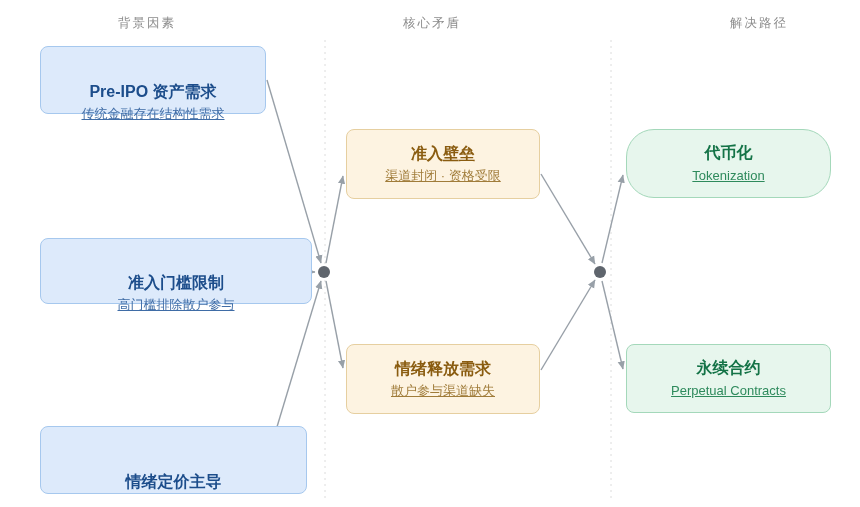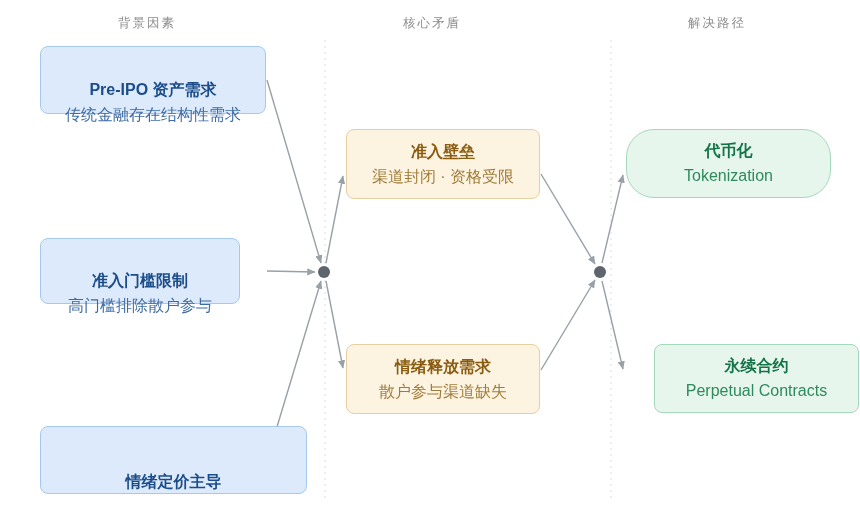--- a/index.html
+++ b/index.html
@@ -42,21 +42,21 @@
     border-radius: 8px;
     border: 1px solid transparent;
     display: flex;
     flex-direction: column;
     align-items: center;
     justify-content: center;
     gap: 7px;
     text-align: center;
   }
   .node-title { font-size: 16px; font-weight: bold; line-height: 1.1; white-space: nowrap; }
-  .node-sub   { font-size: 16px; line-height: 1.1; white-space: nowrap; }
+  .node-sub   { font-size: 13px; line-height: 1.1; white-space: nowrap; text-decoration: underline; }
 
   .node.bg {
     background: var(--background-fill, #ddeafb);
     border-color: var(--background-border, #a6c8ee);
   }
   .node.bg .node-title { color: var(--background-title, #1c4d8b); margin-top: 44px; }
   .node.bg .node-sub   { color: var(--background-subtitle, #3f6ca6); }
 
   .node.core {
     background: var(--core-fill, #fdf3e1);
@@ -101,28 +101,28 @@
       <line class="edge" x1="602" y1="263" x2="623" y2="175" marker-end="url(#arrowhead)"></line>
       <line class="edge" x1="602" y1="281" x2="623" y2="369" marker-end="url(#arrowhead)"></line>
     </g>
 
     <circle class="junction" cx="324" cy="272" r="6"></circle>
     <circle class="junction" cx="600" cy="272" r="6"></circle>
   </svg>
 
   <div class="col-header" style="left:147px;">背景因素</div>
   <div class="col-header" style="left:432px;">核心矛盾</div>
-  <div class="col-header" style="left:717px;">解决路径</div>
+  <div class="col-header" style="left:759px;">解决路径</div>
 
   <div class="node bg" style="left:40px; top:46px; width:226px; height:68px;">
     <div class="node-title">Pre-IPO 资产需求</div>
     <div class="node-sub">传统金融存在结构性需求</div>
   </div>
 
-  <div class="node bg" style="left:40px; top:238px; width:200px; height:66px;">
+  <div class="node bg" style="left:40px; top:238px; width:272px; height:66px;">
     <div class="node-title">准入门槛限制</div>
     <div class="node-sub">高门槛排除散户参与</div>
   </div>
 
   <div class="node bg" style="left:40px; top:426px; width:267px; height:68px;">
     <div class="node-title">情绪定价主导</div>
   </div>
 
   <div class="node core" style="left:346px; top:129px; width:194px; height:70px;">
     <div class="node-title">准入壁垒</div>
@@ -132,18 +132,18 @@
   <div class="node core" style="left:346px; top:344px; width:194px; height:70px;">
     <div class="node-title">情绪释放需求</div>
     <div class="node-sub">散户参与渠道缺失</div>
   </div>
 
   <div class="node sol" style="left:626px; top:129px; width:205px; height:69px;border-radius:28px;">
     <div class="node-title">代币化</div>
     <div class="node-sub">Tokenization</div>
   </div>
 
-  <div class="node sol" style="left:626px; top:344px; width:205px; height:69px;margin-left:28px;">
+  <div class="node sol" style="left:626px; top:344px; width:205px; height:69px;">
     <div class="node-title">永续合约</div>
     <div class="node-sub">Perpetual Contracts</div>
   </div>
 
 </div>
 
 </body></html>

